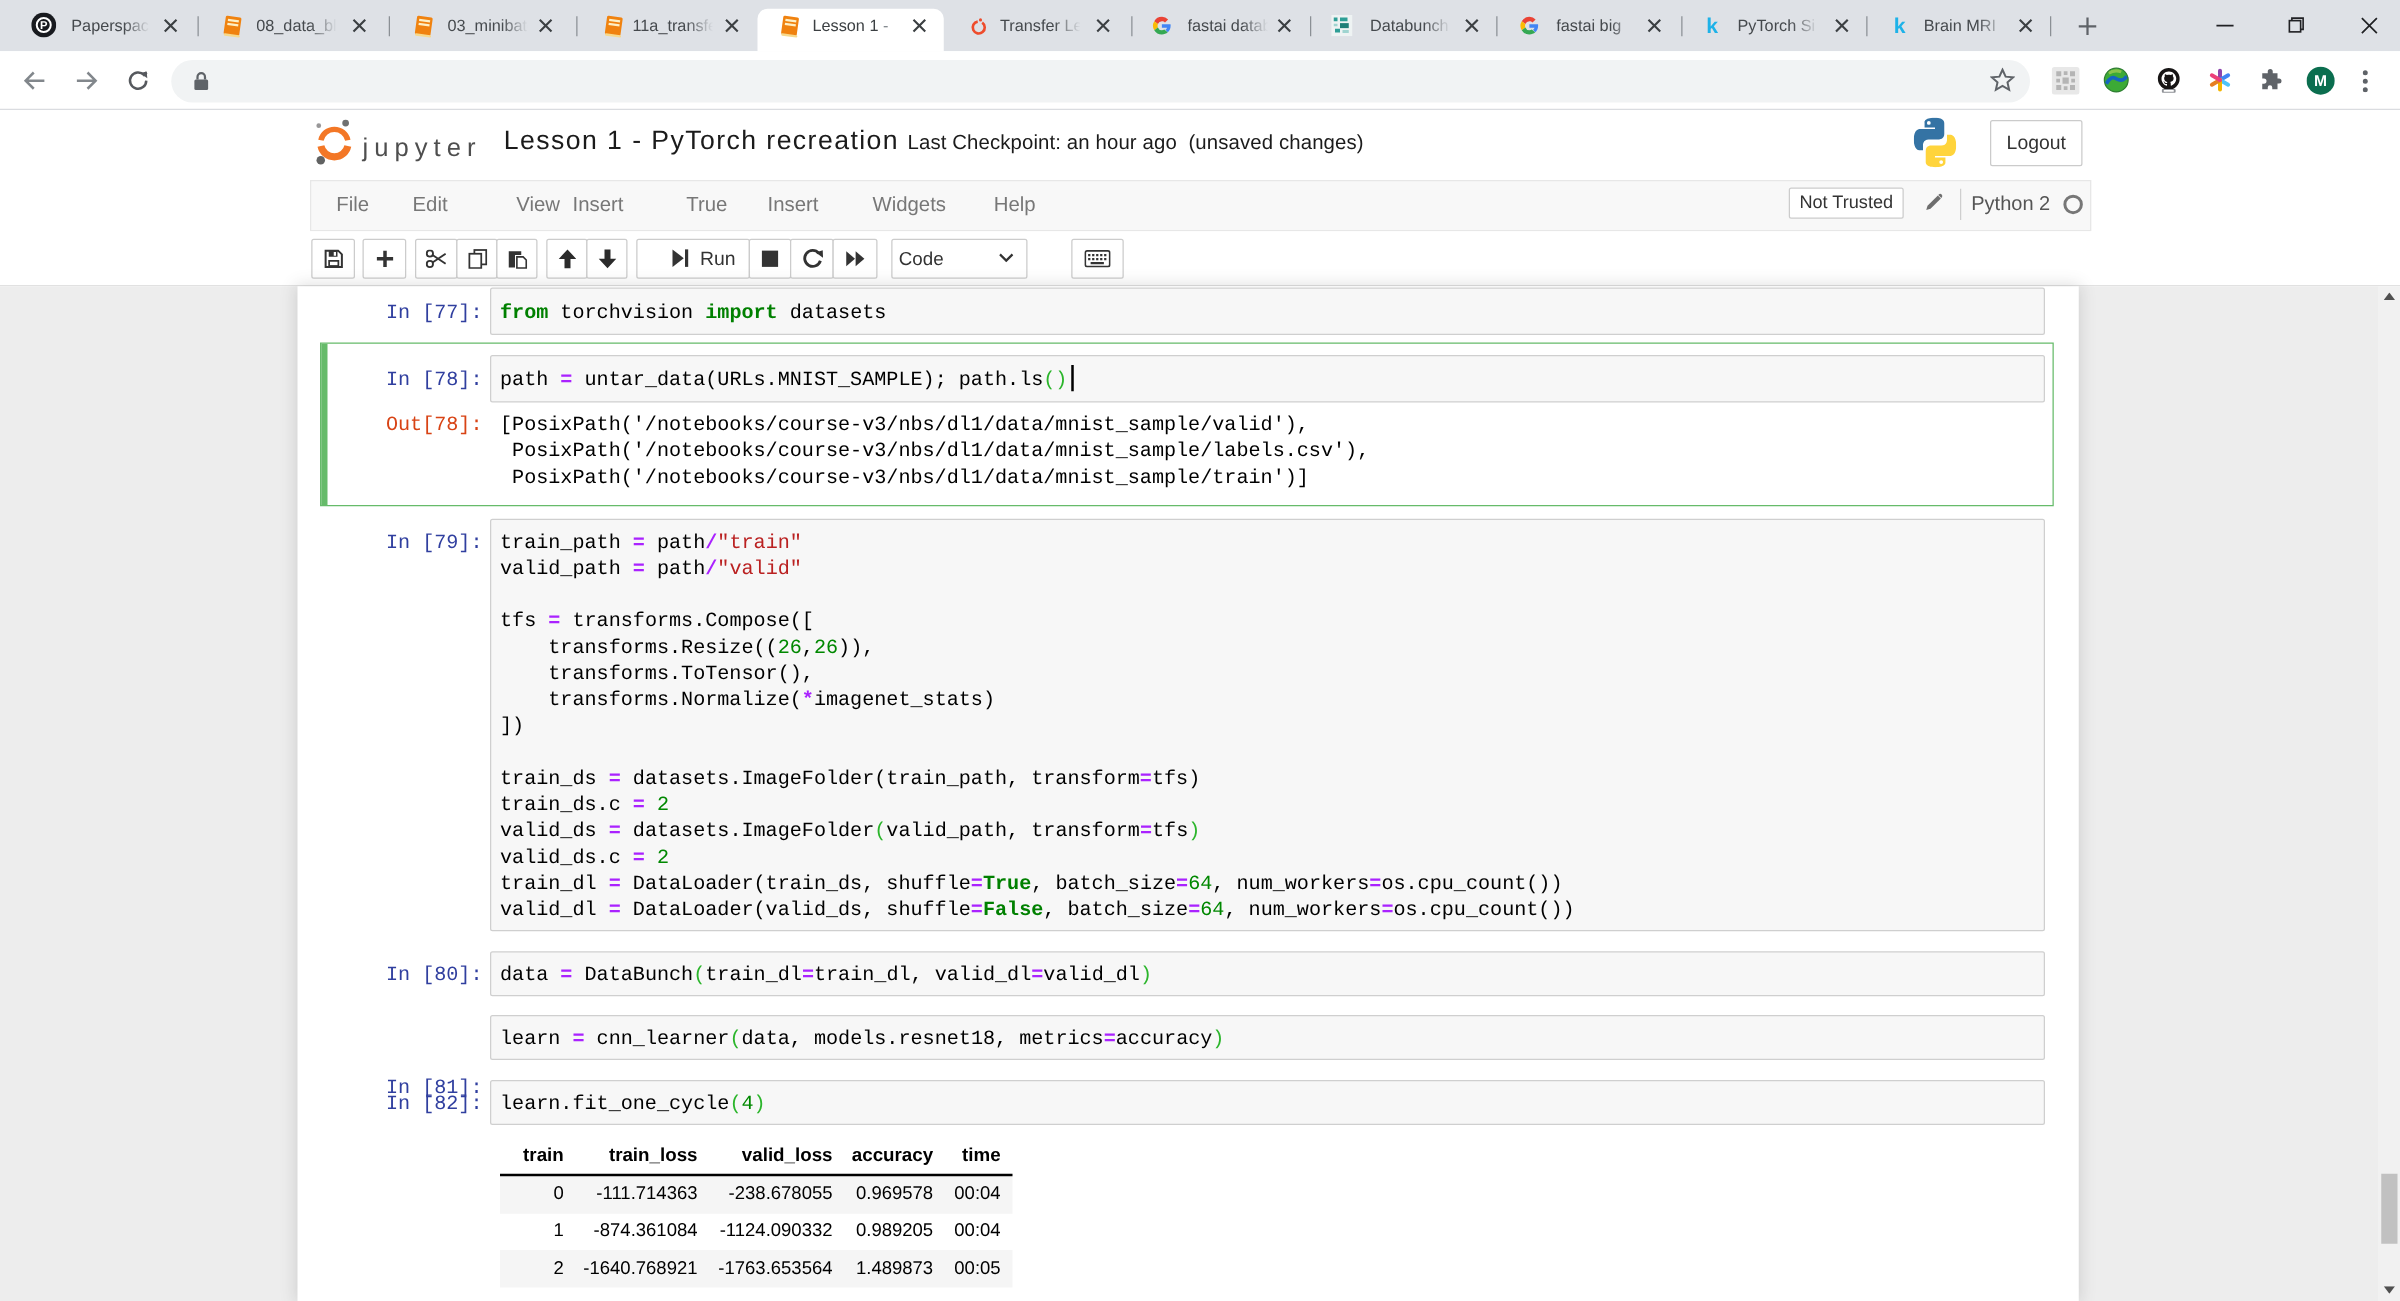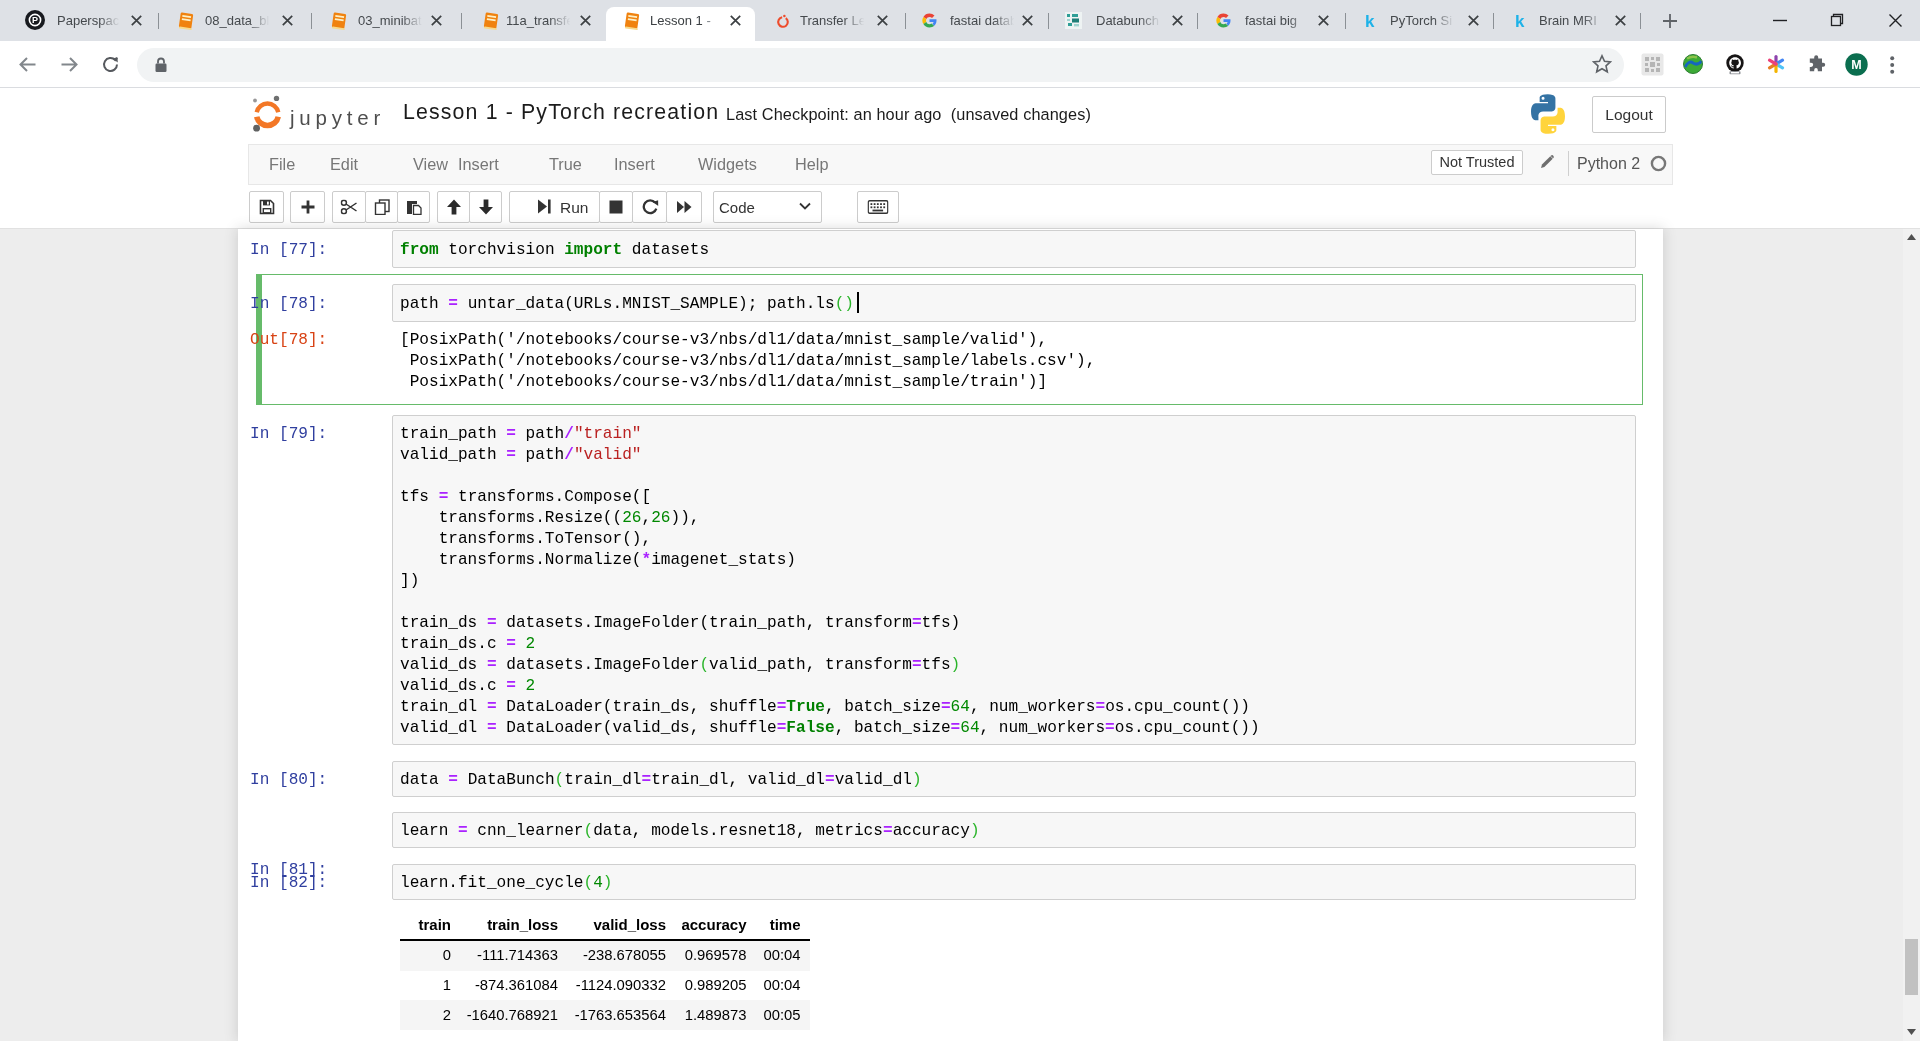--- a/index.html
+++ b/index.html
@@ -35,21 +35,21 @@
 
 #jtoolbar { position:absolute; left:0; top:185px; width:1920px; height:44px; background:#fff; border-bottom:1px solid #e1e1e1; }
 .tbtn { position:absolute; top:191px; height:32px; background:#fff; border:1px solid #ccc; border-radius:2px; }
 .tbtn svg { position:absolute; left:50%; top:50%; transform:translate(-50%,-50%); }
 
 
 #nbarea { position:absolute; left:0; top:229px; width:1903px; height:812px; background:#ededed; }
 #nbcontainer { position:absolute; left:238px; top:229px; width:1425px; height:812px; background:#fff; box-shadow:0 0 12px 1px rgba(87,87,87,0.2); }
 .ibox { position:absolute; left:392px; width:1244px; background:#f7f7f7; border:1px solid #cfcfcf; border-radius:2px; }
 .code { position:absolute; white-space:pre; font-family:"Liberation Mono",monospace; font-size:16.1px; line-height:21px; color:#000; }
-.pr { position:absolute; left:250px; width:136px; text-align:left; white-space:pre; font-family:"Liberation Mono",monospace; font-size:16.1px; line-height:21px; color:#303F9F; }
+.pr { position:absolute; left:250px; width:136px; text-align:right; white-space:pre; font-family:"Liberation Mono",monospace; font-size:16.1px; line-height:21px; color:#303F9F; }
 .pro { color:#D84315; }
 .k { color:#008000; font-weight:bold; }
 .nu { color:#008800; }
 .s { color:#BA2121; }
 .o { color:#AA22FF; font-weight:bold; }
 .mb { color:#2bb52b; }
 .tc { position:absolute; white-space:pre; font-size:14.8px; line-height:18px; color:#000; text-align:right; }
 .th { font-weight:bold; font-size:15px; }
 
 

